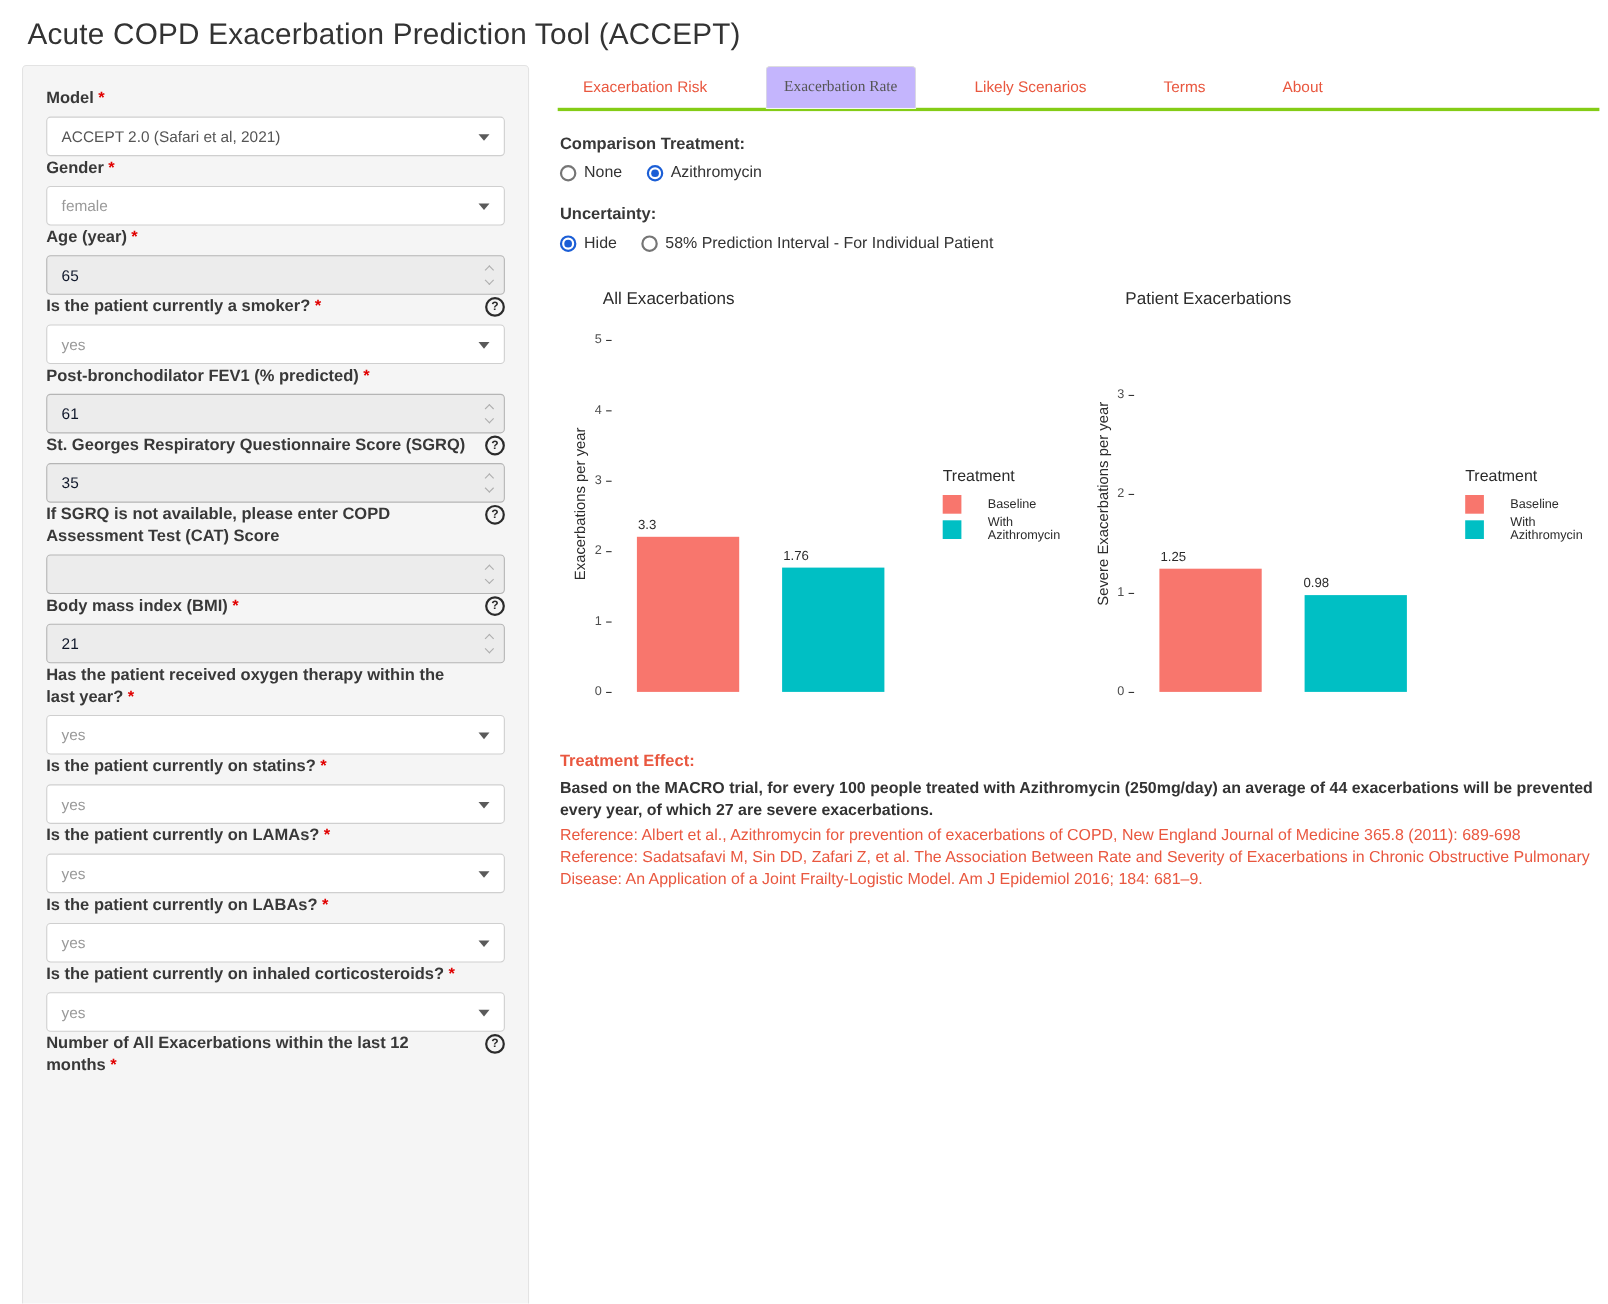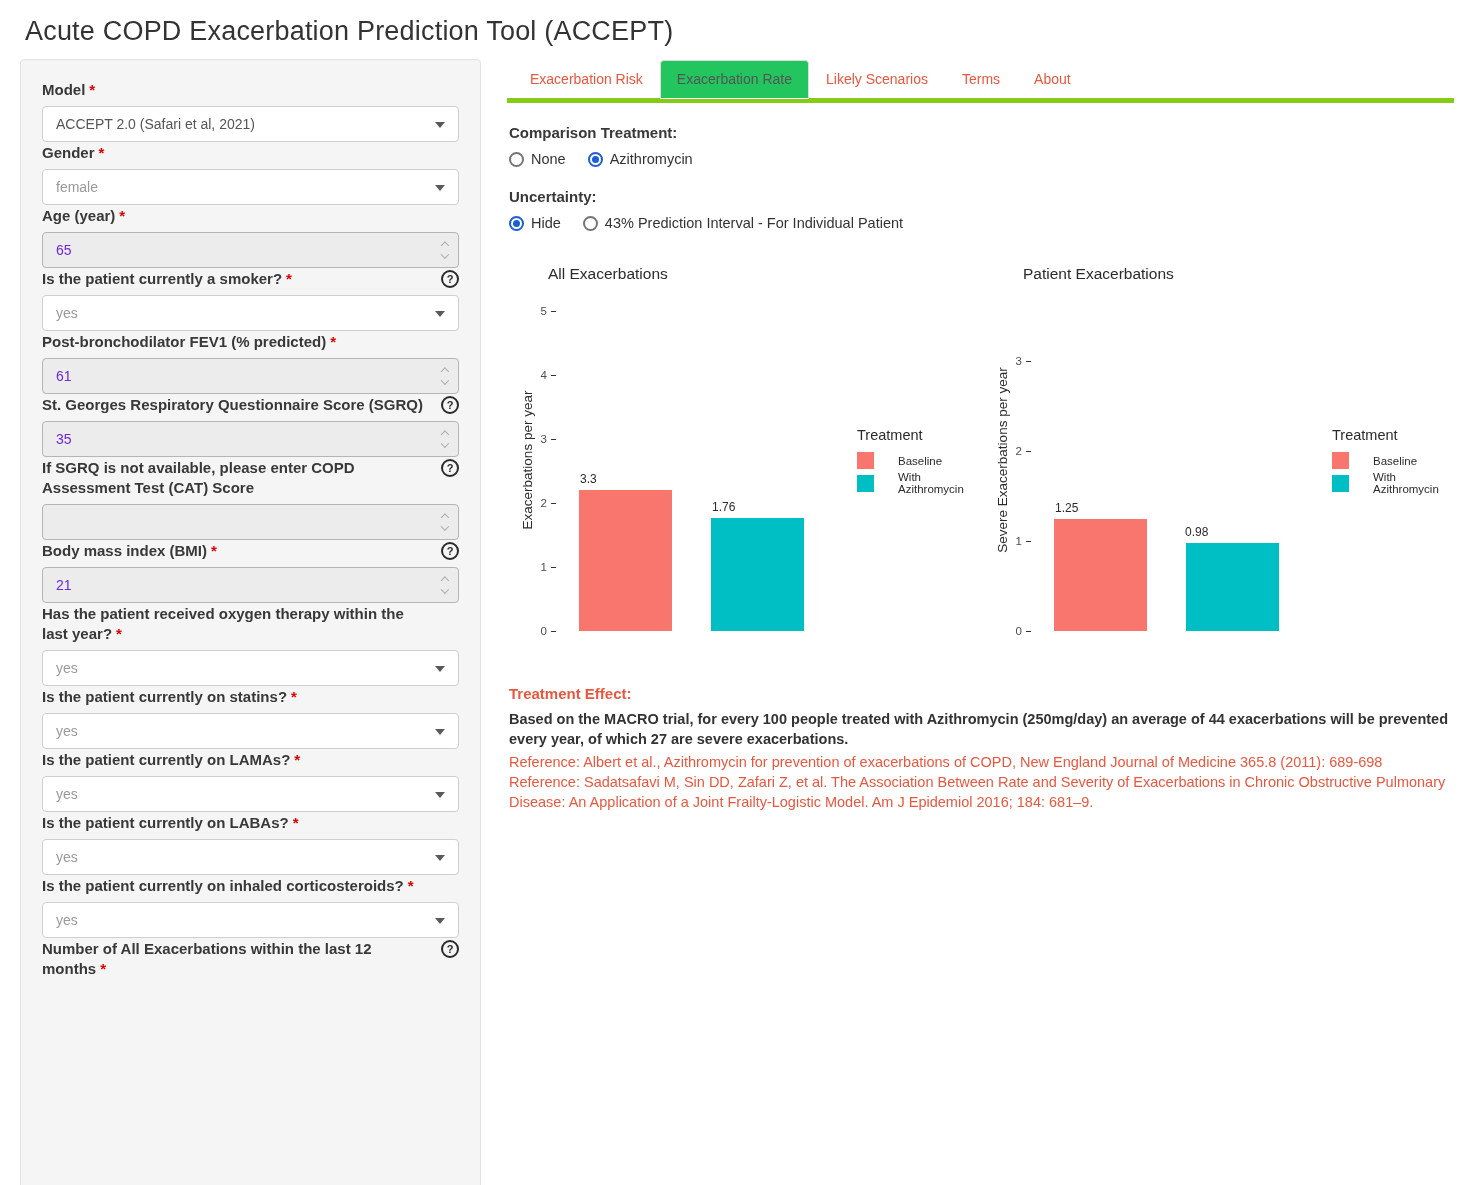--- a/index.html
+++ b/index.html
@@ -34,48 +34,48 @@
   }
   .input-box {
     position: relative; height: 36px; border-radius: 4px;
     font-size: 14px; display: flex; align-items: center;
     padding: 0 30px 0 13px; cursor: pointer;
   }
   .select-box { background: #fff; border: 1px solid #cfcfcf; }
   .number-box { background: #ececec; border: 1px solid #b5b5b5; }
   .sel-val { color: #555; }
   .sel-val.muted { color: #9a9a9a; }
-  .num-val { color: #6d28d9; }
+  .num-val { color: #0f172a; }
   .caret {
     position: absolute; right: 13px; top: 50%; margin-top: -2px;
     width: 0; height: 0;
     border-left: 5px solid transparent; border-right: 5px solid transparent;
     border-top: 6px solid #5a5a5a;
   }
   .spinner {
     position: absolute; right: 10px; top: 50%; transform: translateY(-50%);
     display: flex; flex-direction: column; gap: 3px;
   }
   .spinner i {
     display: block; border: solid #aeaeae; border-width: 0 1.6px 1.6px 0; padding: 2.4px;
   }
   .spinner i.up { transform: rotate(-135deg); }
   .spinner i.down { transform: rotate(45deg); }
 
   
   .main { flex: 1; min-width: 0; padding-top: 1px; }
 
-  .tabbar { display: flex; border-bottom: 5px solid #84cc16; padding-left: 6px; }
+  .tabbar { display: flex; border-bottom: 3px solid #84cc16; padding-left: 6px; gap: 36px; }
   .tab {
     padding: 10px 16px; font-size: 14px; color: #e9573f; cursor: pointer;
     margin-bottom: -1px; border: 1px solid transparent; line-height: 17px;
   }
   .tab.active {
-    color: #555; background: #22c55e; border: 1px solid #ddd; border-bottom-color: #fff;
-    border-radius: 4px 4px 0 0; cursor: default;
+    color: #555; background: #c4b5fd; border: 1px solid #ddd; border-bottom-color: #fff;
+    border-radius: 4px 4px 0 0; cursor: default; font-family: Liberation Serif, serif;
   }
 
   .control-label { font-size: 15px; font-weight: 700; color: #383838; margin: 21px 0 10px 2px; }
   .radio-row { display: flex; align-items: center; gap: 22px; margin-left: 2px; }
   .radio-option { display: flex; align-items: center; gap: 7px; cursor: pointer; }
   .radio-circle {
     width: 15px; height: 15px; border: 2px solid #757575; border-radius: 50%;
     background: #fff; position: relative; flex: 0 0 15px;
   }
   .radio-circle.checked { border-color: #1b5ed6; }
@@ -258,21 +258,21 @@
       </div>
 
     <div class="control-label">Uncertainty:</div>
     <div class="radio-row">
         <div class="radio-option">
           <span class="radio-circle checked"></span>
           <span class="radio-label">Hide</span>
         </div>
         <div class="radio-option">
           <span class="radio-circle"></span>
-          <span class="radio-label">43% Prediction Interval - For Individual Patient</span>
+          <span class="radio-label">58% Prediction Interval - For Individual Patient</span>
         </div>
       </div>
 
     <div class="charts">
         <div class="chart">
           <div class="chart-title">All Exacerbations</div>
           <div class="chart-ylabel" style="left: -149px; top: 192px;">Exacerbations per year</div>
           <div class="tick-label" style="top: 365px;">0</div>
           <div class="tick-mark" style="top: 372px;"></div>
           <div class="tick-label" style="top: 300.955px;">1</div>

